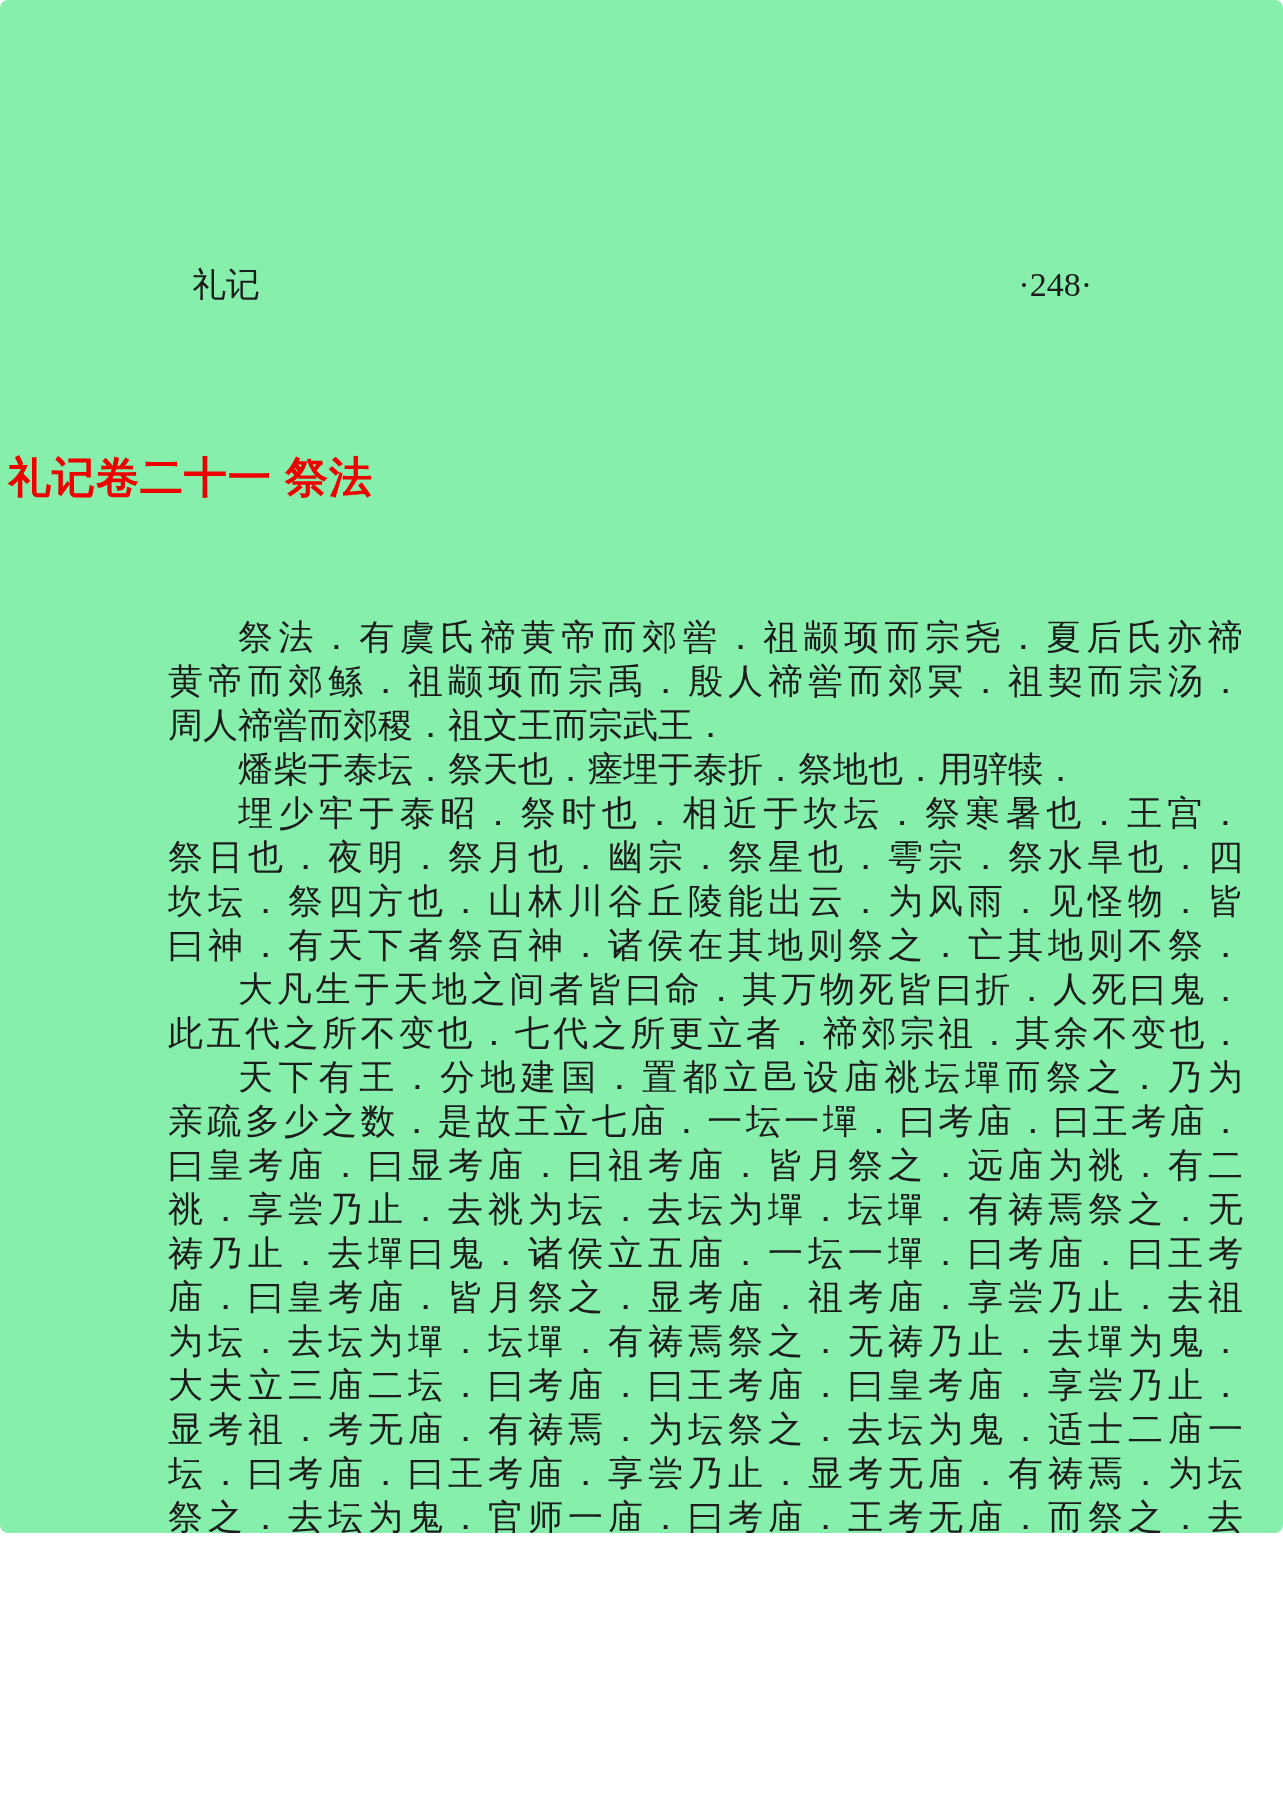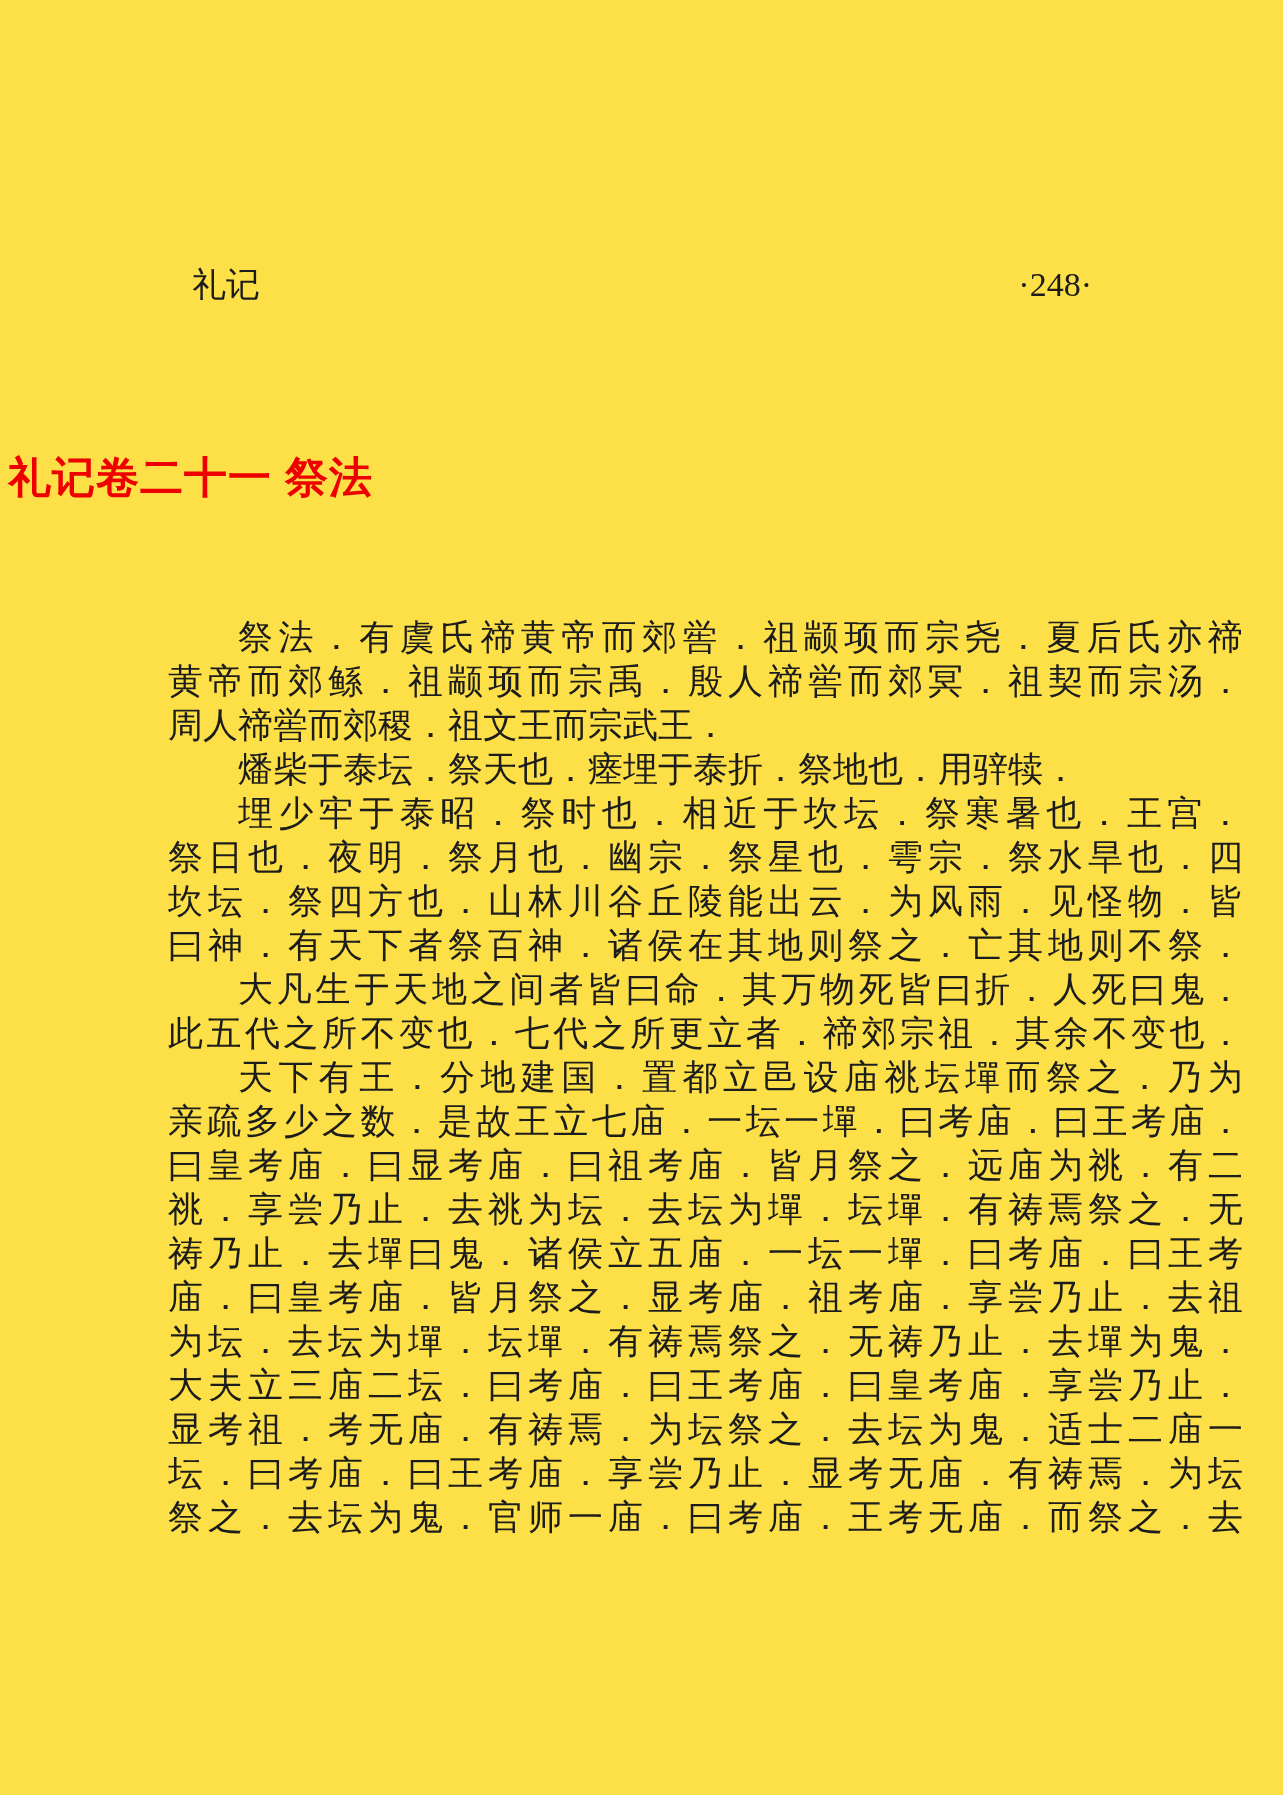--- a/index.html
+++ b/index.html
@@ -1,24 +1,25 @@
 <!DOCTYPE html>
 <html><head>
 <meta charset="utf-8">
 <style>
   * { margin: 0; padding: 0; box-sizing: border-box; }
   html, body { background: #ffffff; }
   .page {
     position: relative;
     width: 1283px;
-    height: 1795px;
-    background: #fde047;
+    height: 1533px;
+    background: #86efac;
     overflow: hidden;
     font-family: "Liberation Serif", "DejaVu Serif", serif;
     color: #1c1c1c;
+    border-radius: 8px;
   }
   .running-header {
     position: absolute;
     top: 264px;
     left: 192px;
     width: 900px;
     display: flex;
     justify-content: space-between;
     align-items: baseline;
     font-size: 34px;

